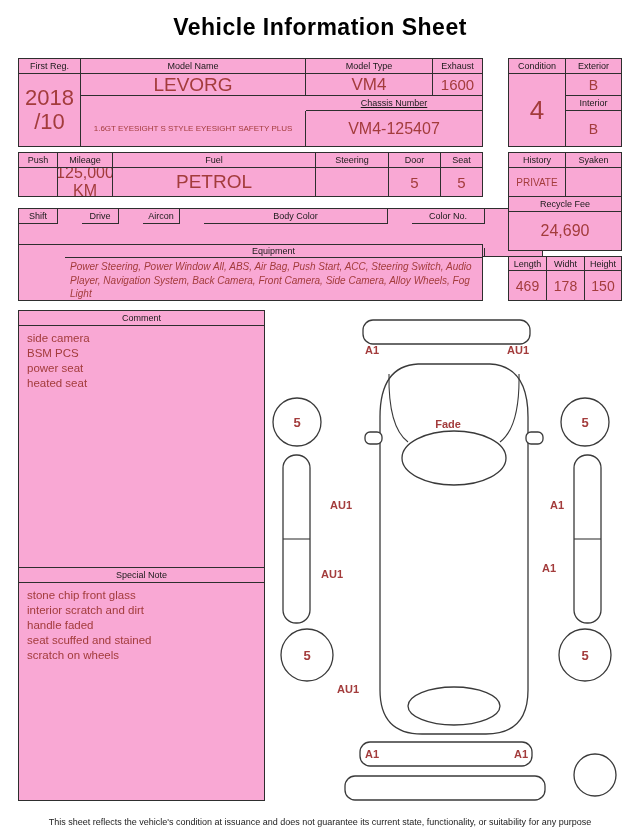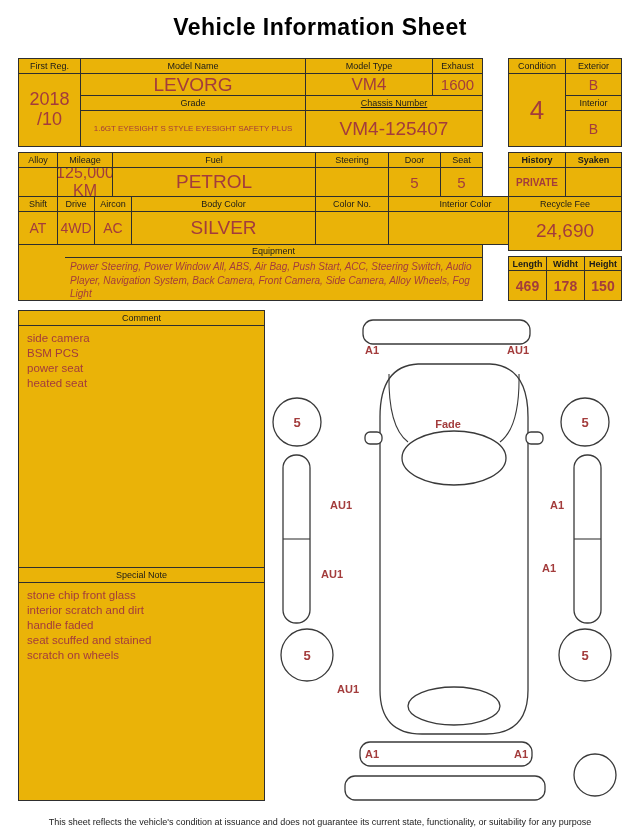--- a/index.html
+++ b/index.html
@@ -1,32 +1,32 @@
 <!DOCTYPE html>
 <html><head>
 <meta charset="utf-8">
 <style>
   :root{ --red:#A33C3C; --ink:#1a1a1a; --line:#2e2e2e; }
   *{margin:0;padding:0;box-sizing:border-box;}
   body{background:#888;font-family:"Liberation Sans",sans-serif;}
   .sheet{position:relative;width:640px;height:835px;background:#fff;margin:0 auto;overflow:hidden;}
   .title{position:absolute;top:14px;left:0;width:640px;text-align:center;font-size:23px;font-weight:600;color:#000;letter-spacing:.5px;}
-  .grid{position:absolute;display:grid;border:1px solid var(--line);background:#eab308;}
+  .grid{position:absolute;display:grid;border:1px solid var(--line);background:#f9a8d4;}
   .c{border-right:1px solid var(--line);border-bottom:1px solid var(--line);display:flex;align-items:center;justify-content:center;overflow:hidden;text-align:center;}
   .c.nr{border-right:none}
   .c.nb{border-bottom:none}
   .hdr{font-size:9px;color:var(--ink);}
   .red{color:var(--red);}
   .pre{white-space:pre-line;}
   .left{justify-content:flex-start;text-align:left;}
   .topleft{align-items:flex-start;}
   .pad{padding:5px 8px;}
   .fs8{font-size:8px}.fs10{font-size:10px}.fs11{font-size:16px}.fs115{font-size:11.5px;line-height:1.3}
-  .fs13{font-size:13px}.fs14{font-size:14px}.fs15{font-size:15px}.fs16{font-size:19px}
-  .fs17{font-size:17px}.fs18{font-size:18px;line-height:1.1}.fs19{font-size:19px}.fs26{font-size:26px}
+  .fs13{font-size:13px}.fs14{font-size:14px}.fs15{font-size:15px}.fs16{font-size:16px}
+  .fs17{font-size:17px}.fs18{font-size:22px;line-height:1.1}.fs19{font-size:19px}.fs26{font-size:26px}
   .equip{font-size:10px;line-height:1.35;padding:2px 5px;font-style:italic;}
   .diagram{position:absolute;left:268px;top:312px;width:372px;height:498px;}
   .ann{position:absolute;transform:translate(-50%,-50%);color:var(--red);font-size:11px;font-weight:600;white-space:nowrap;}
   .ann.big{font-size:13px;}
   .footer{position:absolute;top:817px;left:0;width:640px;text-align:center;font-size:9px;color:#222;}
 </style>
 </head>
 <body>
 
 <div class="sheet">
@@ -36,83 +36,82 @@
   <div class="grid" id="gA" style="left:18px;top:58px;width:465px;height:89px;grid-template-columns:62px 225px 127px 1fr;grid-template-rows:15px 22px 15px 1fr;">
     <div class="c hdr">First Reg.</div>
     <div class="c hdr">Model Name</div>
     <div class="c hdr">Model Type</div>
     <div class="c hdr nr">Exhaust</div>
     <div class="c nb red fs18 pre" style="grid-row:2/5;grid-column:1;">2018
 /10</div>
     <div class="c red fs19">LEVORG</div>
     <div class="c red fs17">VM4</div>
     <div class="c nr red fs15">1600</div>
-    <div class="c hdr" style="grid-row:3;grid-column:2;">Grade</div>
     <div class="c hdr nr" style="grid-row:3;grid-column:3/5;text-decoration:underline;">Chassis Number</div>
     <div class="c nb red fs8" style="grid-row:4;grid-column:2;">1.6GT EYESIGHT S STYLE EYESIGHT SAFETY PLUS</div>
     <div class="c nr nb red fs16" style="grid-row:4;grid-column:3/5;">VM4-125407</div>
   </div>
 
   <div class="grid" id="gB" style="left:508px;top:58px;width:114px;height:89px;grid-template-columns:57px 1fr;grid-template-rows:15px 22px 15px 1fr;">
     <div class="c hdr">Condition</div>
     <div class="c hdr nr">Exterior</div>
     <div class="c nb red fs26" style="grid-row:2/5;grid-column:1;">4</div>
     <div class="c nr red fs14">B</div>
     <div class="c hdr nr" style="grid-row:3;grid-column:2;">Interior</div>
     <div class="c nr nb red fs14" style="grid-row:4;grid-column:2;">B</div>
   </div>
 
   <div class="grid" style="left:18px;top:152px;width:465px;height:45px;grid-template-columns:39px 55px 203px 73px 52px 1fr;grid-template-rows:15px 1fr;">
-    <div class="c hdr">Alloy</div>
+    <div class="c hdr">Push</div>
     <div class="c hdr">Mileage</div>
     <div class="c hdr">Fuel</div>
     <div class="c hdr">Steering</div>
     <div class="c hdr">Door</div>
     <div class="c hdr nr">Seat</div>
     <div class="c nb red fs11"></div>
     <div class="c nb red fs11">125,000 KM</div>
     <div class="c nb red fs19">PETROL</div>
     <div class="c nb red fs13"></div>
     <div class="c nb red fs15">5</div>
     <div class="c nr nb red fs15">5</div>
   </div>
 
-  <div class="grid" style="left:18px;top:196px;width:525px;height:49px;grid-template-columns:39px 37px 37px 184px 73px 1fr;grid-template-rows:15px 1fr;">
+  <div class="grid" style="left:18px;top:208px;width:525px;height:49px;grid-template-columns:39px 37px 37px 184px 73px 1fr;grid-template-rows:15px 1fr;gap:24px;">
     <div class="c hdr">Shift</div>
     <div class="c hdr">Drive</div>
     <div class="c hdr">Aircon</div>
     <div class="c hdr">Body Color</div>
     <div class="c hdr">Color No.</div>
     <div class="c hdr nr">Interior Color</div>
     <div class="c nb red fs14">AT</div>
     <div class="c nb red fs14">4WD</div>
     <div class="c nb red fs14">AC</div>
     <div class="c nb red fs19">SILVER</div>
     <div class="c nb red fs13"></div>
     <div class="c nr nb red fs13"></div>
   </div>
 
   <div class="grid" style="left:18px;top:244px;width:465px;height:57px;grid-template-columns:1fr;grid-template-rows:13px 1fr;padding-left:46px;">
     <div class="c hdr nr">Equipment</div>
     <div class="c nr nb red left topleft equip">Power Steering, Power Window All, ABS, Air Bag, Push Start, ACC, Steering Switch, Audio Player, Navigation System, Back Camera, Front Camera, Side Camera, Alloy Wheels, Fog Light</div>
   </div>
 
-  <div class="grid" style="left:508px;top:152px;width:114px;height:45px;grid-template-columns:57px 1fr;grid-template-rows:15px 1fr;font-weight:bold;">
+  <div class="grid" style="left:508px;top:152px;width:114px;height:45px;grid-template-columns:57px 1fr;grid-template-rows:15px 1fr;">
     <div class="c hdr">History</div>
     <div class="c hdr nr">Syaken</div>
     <div class="c nb red fs10">PRIVATE</div>
     <div class="c nr nb red fs10"></div>
   </div>
 
   <div class="grid" style="left:508px;top:196px;width:114px;height:55px;grid-template-columns:1fr;grid-template-rows:15px 1fr;">
     <div class="c hdr nr">Recycle Fee</div>
     <div class="c nr nb red fs16">24,690</div>
   </div>
 
-  <div class="grid" style="left:508px;top:256px;width:114px;height:45px;grid-template-columns:38px 38px 1fr;grid-template-rows:14px 1fr;font-weight:bold;">
+  <div class="grid" style="left:508px;top:256px;width:114px;height:45px;grid-template-columns:38px 38px 1fr;grid-template-rows:14px 1fr;">
     <div class="c hdr">Length</div>
     <div class="c hdr">Widht</div>
     <div class="c hdr nr">Height</div>
     <div class="c nb red fs14">469</div>
     <div class="c nb red fs14">178</div>
     <div class="c nr nb red fs14">150</div>
   </div>
 
   <div class="grid" style="left:18px;top:567px;width:247px;height:234px;grid-template-columns:1fr;grid-template-rows:15px 1fr;">
     <div class="c hdr nr">Special Note</div>

